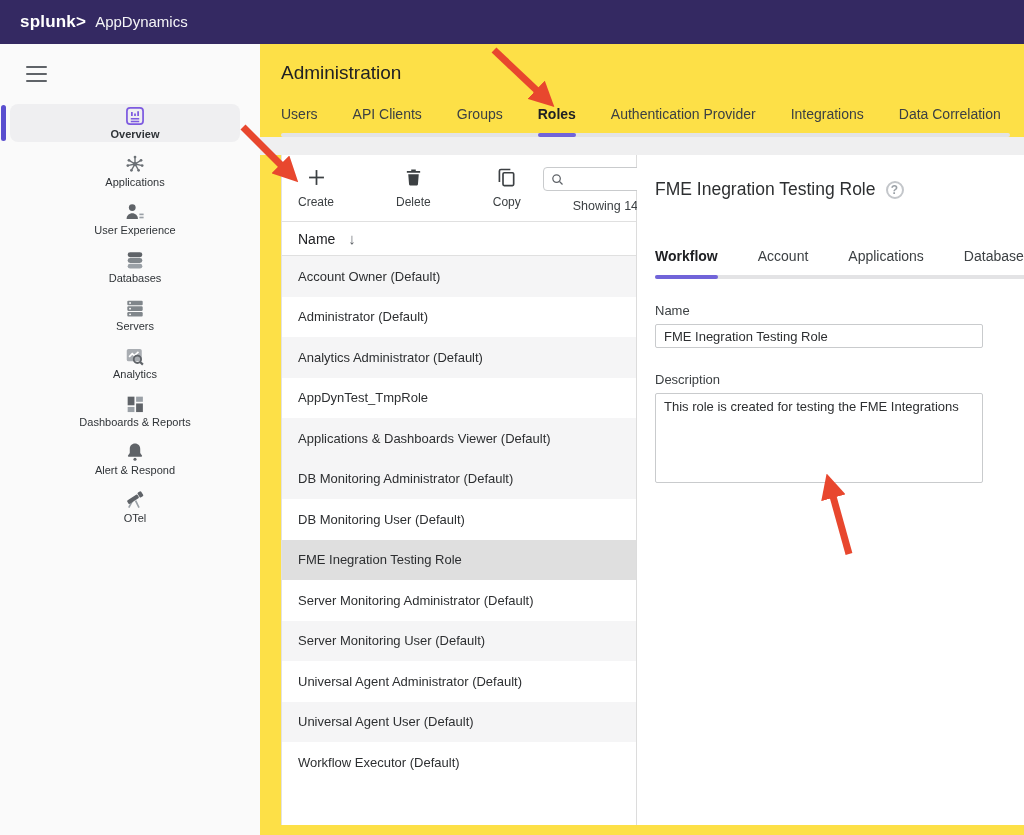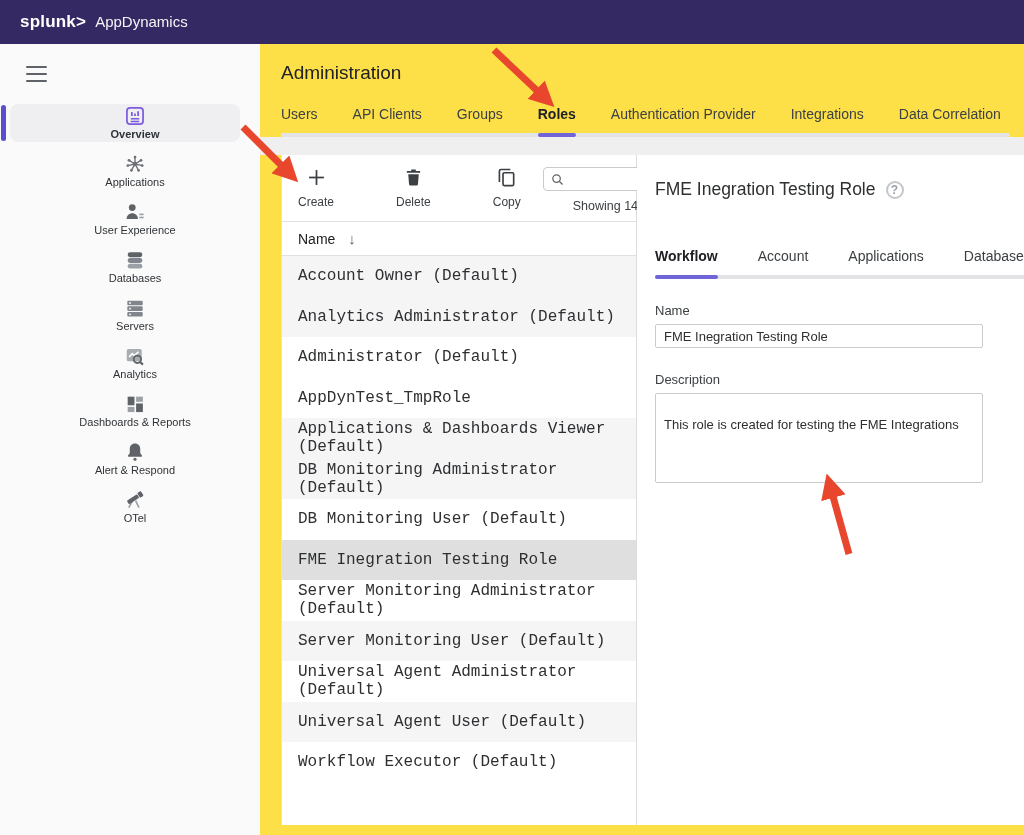--- a/index.html
+++ b/index.html
@@ -72,21 +72,21 @@
   .showing { font-size:12.5px; color:#3c4043; margin-top:8px; }
   .list-header {
     display:flex; align-items:center; gap:13px; padding:0 16px; height:35px;
     border-top:1px solid #e0e0e0; border-bottom:1px solid #e0e0e0;
     font-size:14px; color:#202124; flex:none;
   }
   .sort-arrow { color:#5f6368; font-size:15px; }
   .rows { flex:1; overflow:hidden; }
   .row {
     height:40.5px; display:flex; align-items:center; padding:0 16px;
-    font-size:16px; color:#2d2f31; background:#fff; cursor:pointer;font-family:Liberation Mono, monospace;
+    font-size:13px; color:#2d2f31; background:#fff; cursor:pointer;
   }
   .row.alt { background:#f5f5f6; }
   .row.selected { background:#dfdfdf; }
   
   .detail-panel { flex:1; background:#fff; padding:24px 14px 0 18px; }
   .detail-title-row { display:flex; align-items:center; gap:10px; }
   .detail-title { font-size:17.5px; color:#2d2f31; font-weight:500; }
   .help-icon {
     width:18px; height:18px; border:2px solid #c3c6ca; border-radius:50%;
     color:#9aa0a6; font-size:12px; font-weight:bold; display:flex;
@@ -94,21 +94,21 @@
   }
   .detail-tabs { margin-top:24px; }
   .detail-tabs .tabs-row { gap:40px; }
   .field-label { font-size:13px; color:#3c4043; margin:24px 0 6px 0; }
   .text-input {
     width:328px; height:24px; border:1px solid #c9cbcd; border-radius:2px;
     font-size:13px; padding:0 8px; color:#2d2f31; font-family:inherit; background:#fff;
   }
   .text-area {
     width:328px; height:90px; border:1px solid #c9cbcd; border-radius:2px;
-    font-size:13px; padding:22px 8px; color:#2d2f31; font-family:inherit;
+    font-size:13px; padding:4px 8px; color:#2d2f31; font-family:inherit;
     resize:none; background:#fff; line-height:1.4;
   }
   
   .annotations { position:absolute; inset:0; width:1024px; height:835px; z-index:30; pointer-events:none; }
 </style>
 </head>
 <body>
 
 <div class="topbar">
   <div class="logo">
@@ -305,22 +305,22 @@
         </div>
       </div>
 
       <div class="list-header">
         <span>Name</span>
         <span class="sort-arrow">↓</span>
       </div>
 
       <div class="rows" id="role-rows">
   <div class="row alt ">Account Owner (Default)</div>
+  <div class="row  ">Administrator (Default)</div>
   <div class="row alt ">Analytics Administrator (Default)</div>
-  <div class="row  ">Administrator (Default)</div>
   <div class="row  ">AppDynTest_TmpRole</div>
   <div class="row alt ">Applications &amp; Dashboards Viewer (Default)</div>
   <div class="row alt ">DB Monitoring Administrator (Default)</div>
   <div class="row  ">DB Monitoring User (Default)</div>
   <div class="row alt selected">FME Inegration Testing Role</div>
   <div class="row  ">Server Monitoring Administrator (Default)</div>
   <div class="row alt ">Server Monitoring User (Default)</div>
   <div class="row  ">Universal Agent Administrator (Default)</div>
   <div class="row alt ">Universal Agent User (Default)</div>
   <div class="row  ">Workflow Executor (Default)</div>

